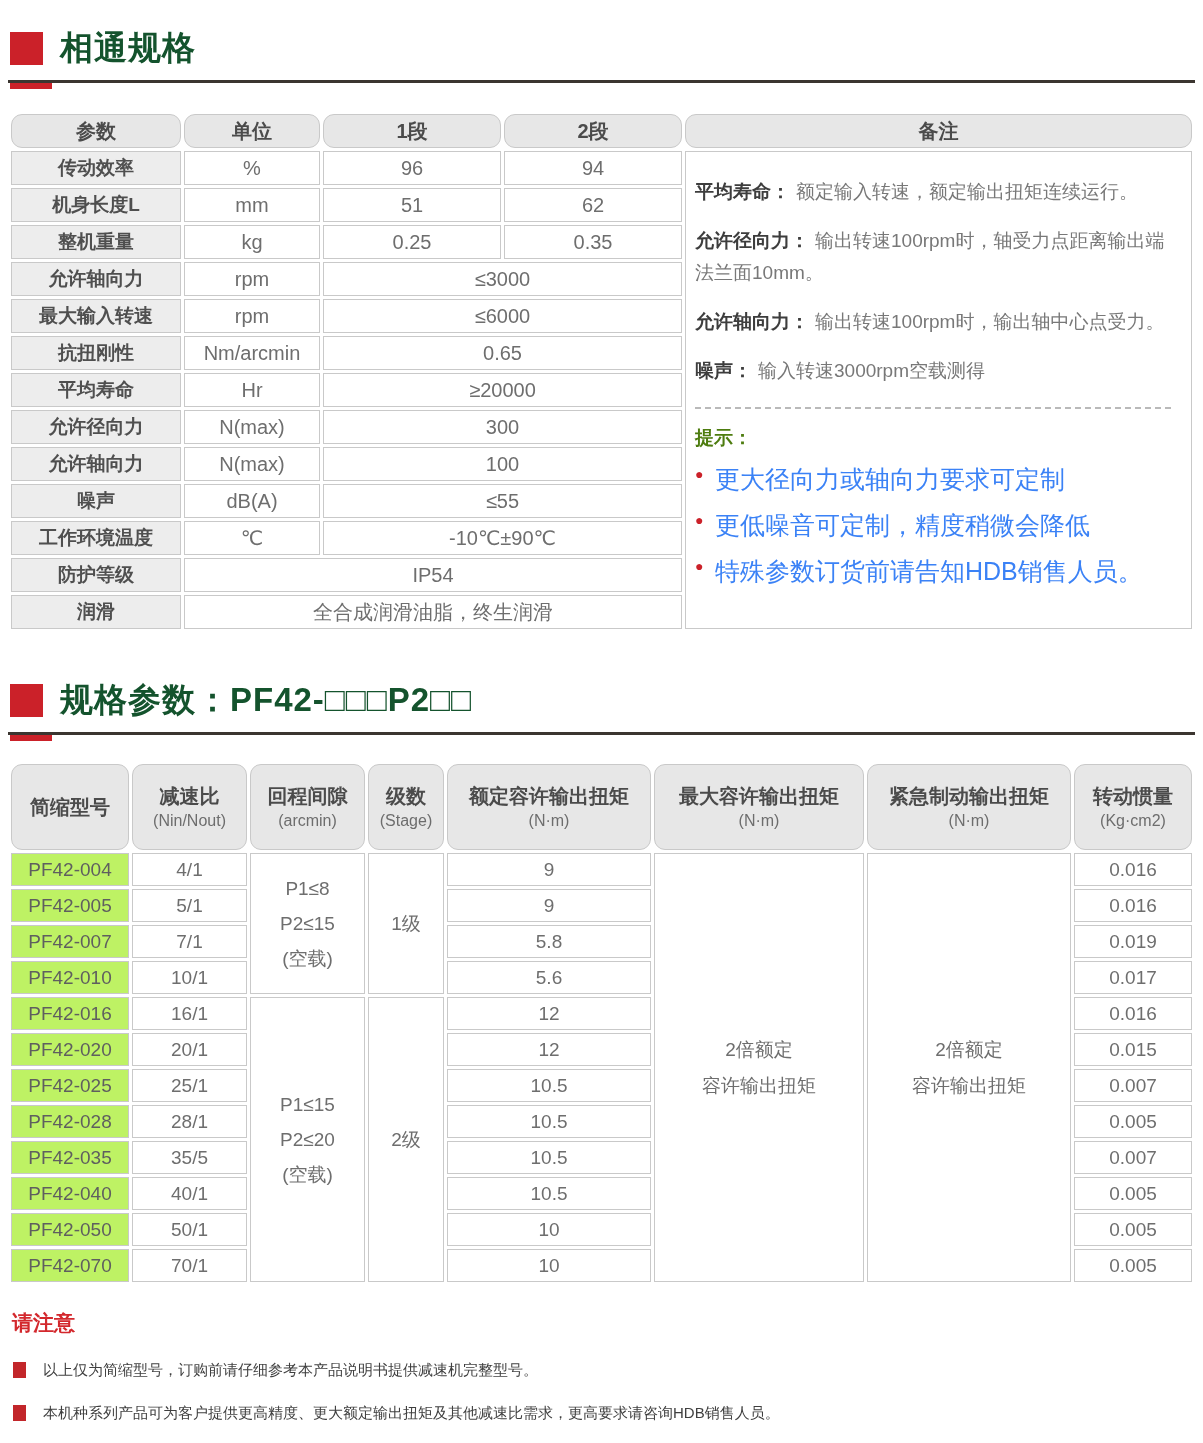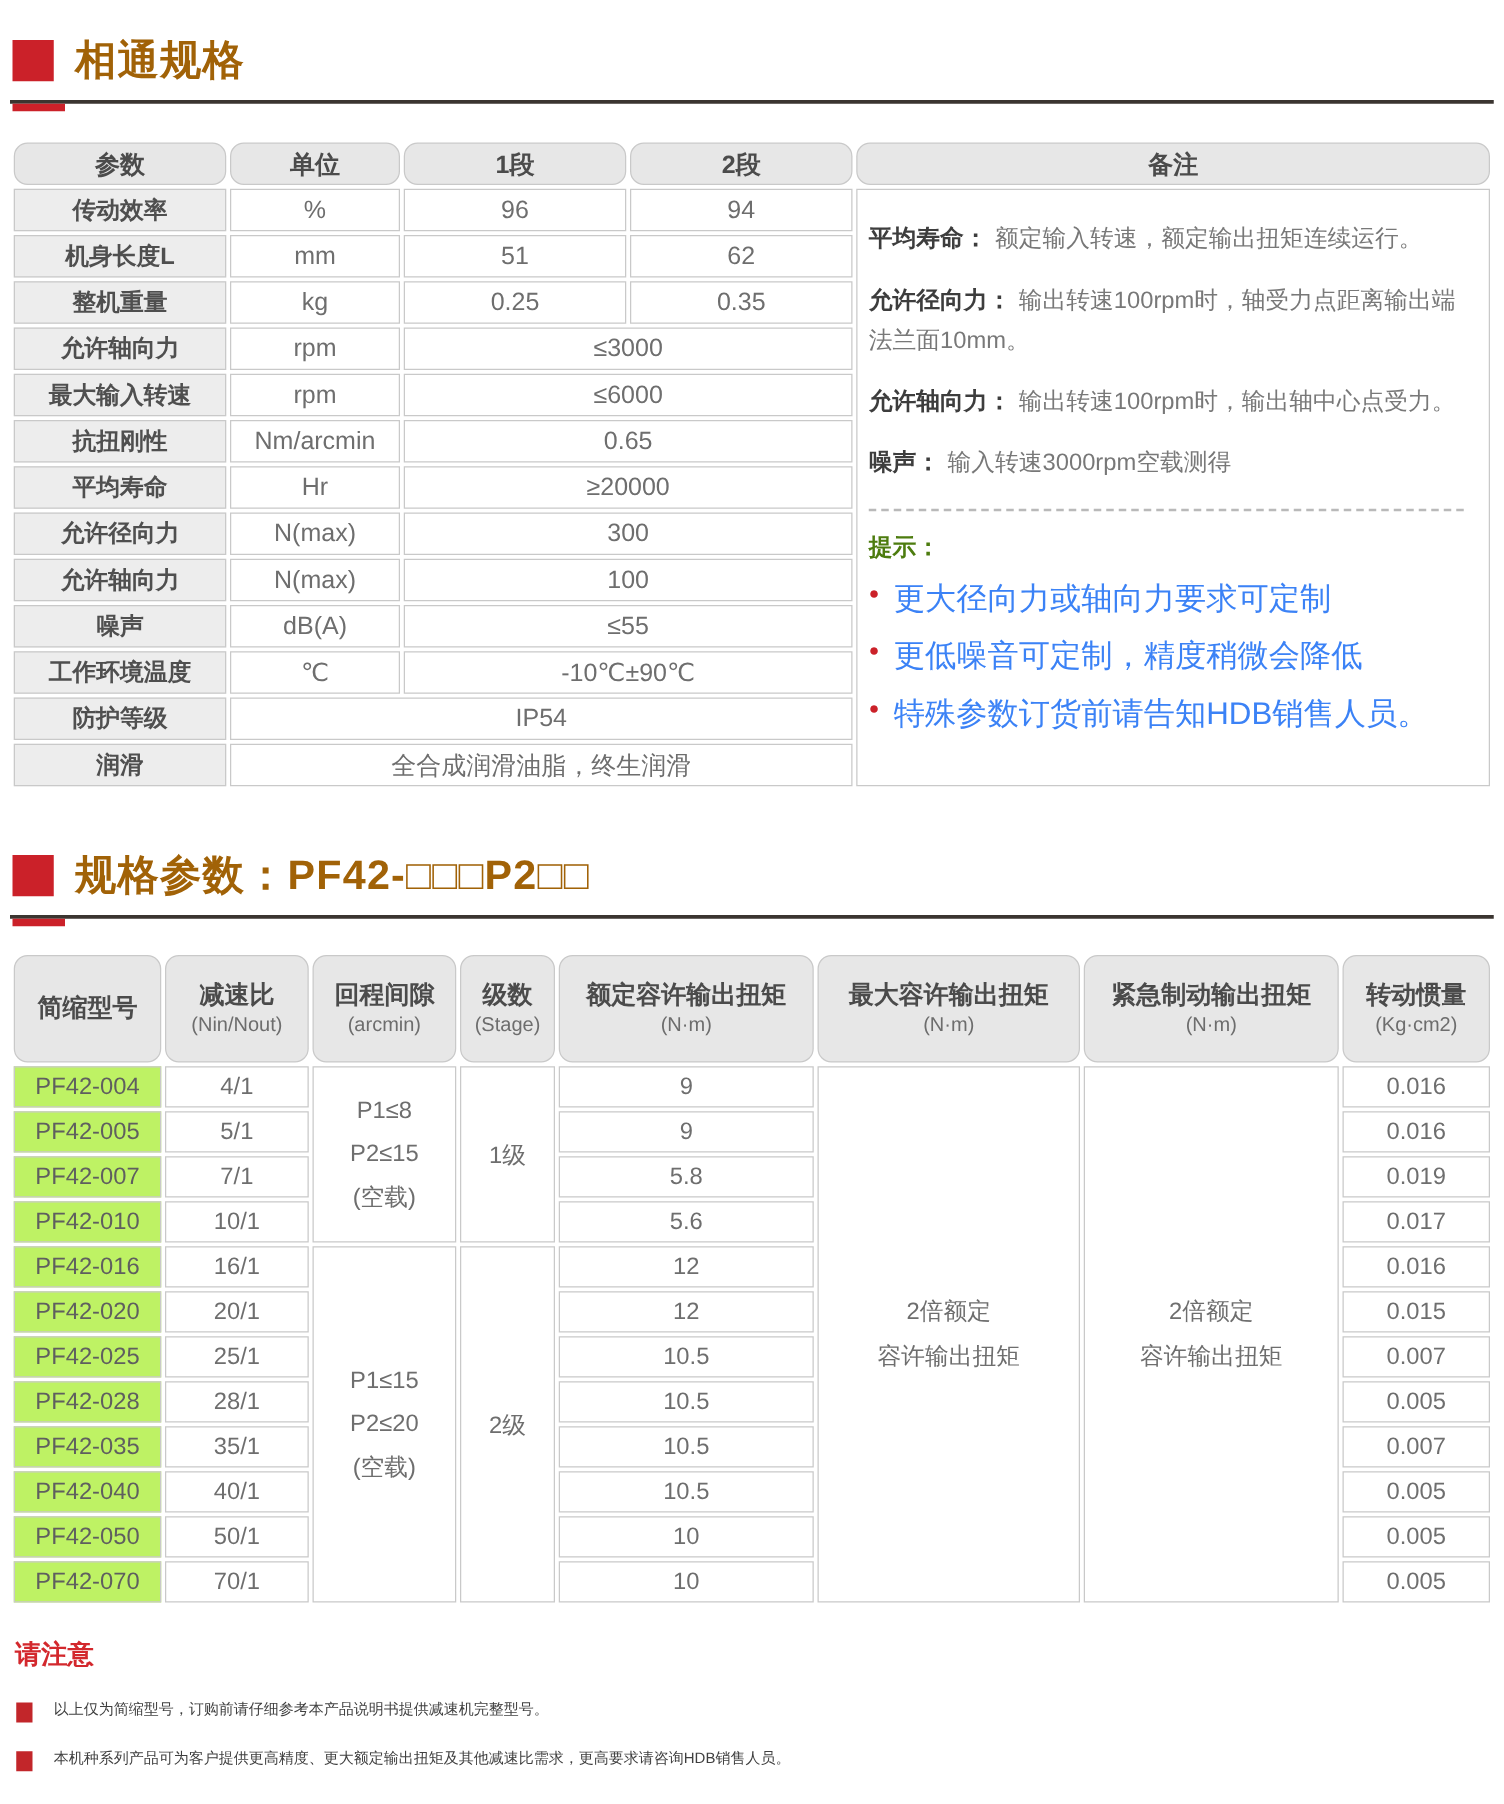--- a/index.html
+++ b/index.html
@@ -4,21 +4,21 @@
 <style>
   html,body{margin:0;padding:0;background:#fff;}
   body{width:1203px;height:1443px;font-family:"Liberation Sans","DejaVu Sans",sans-serif;-webkit-font-smoothing:antialiased;}
   .page{padding:26px 8px 0 8px;box-sizing:border-box;}
 
   
   .sec-head{position:relative;border-bottom:3px solid #3b3530;padding:0 0 9px 2px;margin-bottom:0;}
   .sec-head::after{content:"";position:absolute;left:2px;bottom:-9px;width:42px;height:6px;background:#cb2129;}
   .sec-row{display:flex;align-items:center;gap:17px;}
   .red-sq{width:33px;height:33px;background:#cb2129;flex:0 0 auto;}
-  .sec-title{font-size:33px;font-weight:bold;color:#a16207;letter-spacing:1px;white-space:nowrap;}
+  .sec-title{font-size:33px;font-weight:bold;color:#14532d;letter-spacing:1px;white-space:nowrap;}
 
   
   table{border-collapse:separate;border-spacing:3px;table-layout:fixed;width:100%;}
   td{border:1px solid #c9c9c9;background:#fff;text-align:center;vertical-align:middle;
      font-size:20px;color:#6e6e6e;height:32px;padding:0 6px;overflow:hidden;}
   td.h{background:#e7e7e7;font-weight:bold;color:#4b4b4b;border-radius:11px;}
   td.lbl{background:#ededed;font-weight:bold;color:#4f4f4f;font-size:19px;margin-left:27px;}
   .t1{margin-top:28px;}
   .t2{margin-top:26px;}
 
@@ -34,21 +34,21 @@
   
   .t2 td.h{height:76px;padding:4px 4px;}
   .t2 td{height:31px;font-size:19px;}
   .hn{display:block;font-size:20px;font-weight:bold;color:#4b4b4b;line-height:1.3;}
   .hu{display:block;font-size:16px;font-weight:normal;color:#6d6d6d;margin-top:2px;line-height:1.2;}
   .t2 td.mdl{background:#bef264;color:#5f5f5f;}
   .pre{white-space:pre-line;line-height:1.85;}
 
   
   .notice-title{color:#d3282d;font-size:21px;font-weight:bold;margin:24px 0 0 4px;}
-  .note{position:relative;padding-left:31px;margin:23px 0 0 4px;font-size:12px;color:#3f3f3f;line-height:1.3;}
+  .note{position:relative;padding-left:31px;margin:23px 0 0 4px;font-size:15px;color:#3f3f3f;line-height:1.3;}
   .note::before{content:"";position:absolute;left:1px;top:2px;width:13px;height:16px;background:#c2262a;}
 </style>
 </head>
 <body>
 
 <div class="page">
 
   <div class="sec-head">
     <div class="sec-row">
       <span class="red-sq"></span>
@@ -259,21 +259,21 @@
         <td>0.007</td>
       </tr>
       <tr>
         <td class="mdl">PF42-028</td>
         <td>28/1</td>
         <td>10.5</td>
         <td>0.005</td>
       </tr>
       <tr>
         <td class="mdl">PF42-035</td>
-        <td>35/1</td>
+        <td>35/5</td>
         <td>10.5</td>
         <td>0.007</td>
       </tr>
       <tr>
         <td class="mdl">PF42-040</td>
         <td>40/1</td>
         <td>10.5</td>
         <td>0.005</td>
       </tr>
       <tr>

